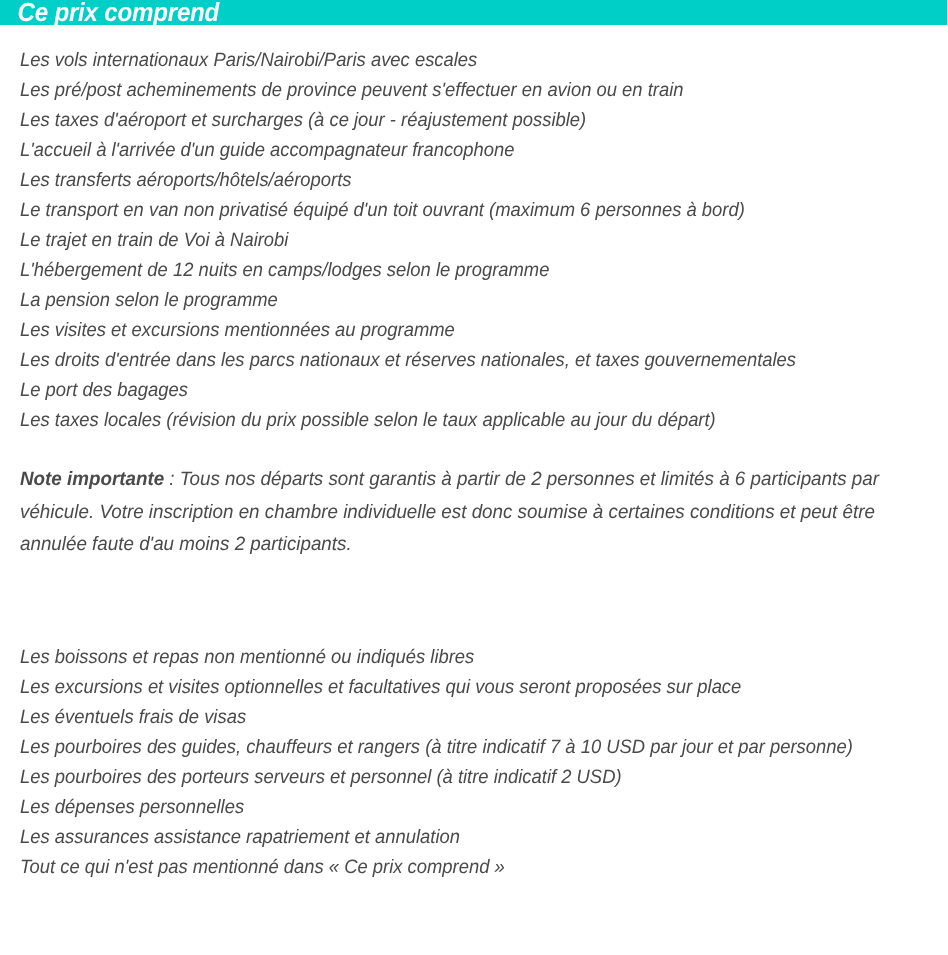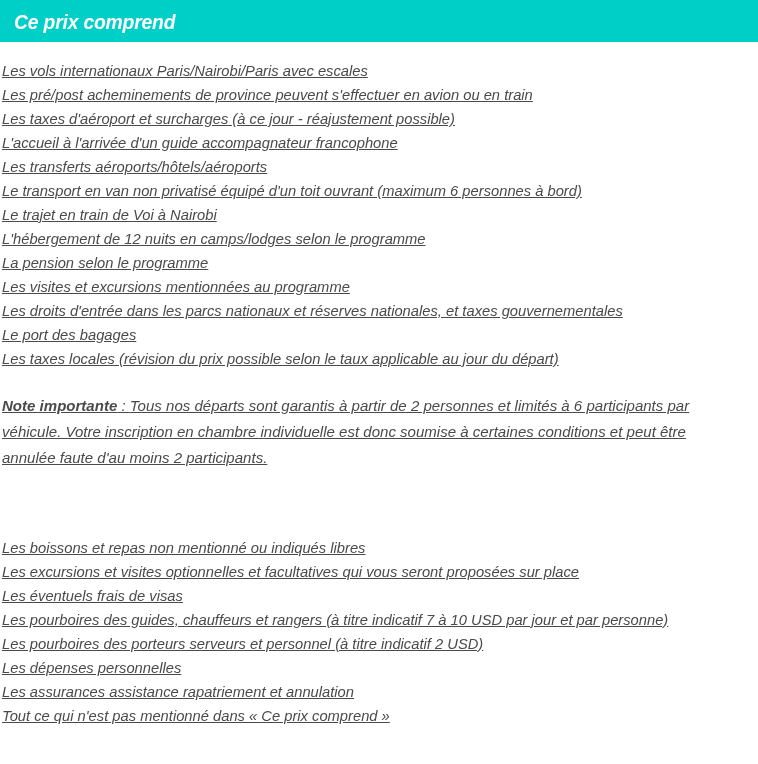--- a/index.html
+++ b/index.html
@@ -20,42 +20,41 @@
     height: 764px;
     position: relative;
     background: #ffffff;
   }
 
   
   .section-header {
     width: 100%;
     box-sizing: border-box;
     background: #00cfc8;
-    height: 42px;
+    height: 20px;
     display: flex;
     align-items: center;
     padding: 0 0 0 14px;
     text-align: right;
   }
   .section-header .section-title {
     color: #ffffff;
     font-style: italic;
     font-weight: bold;
     font-size: 21px;
     line-height: 21px;
     letter-spacing: -0.2px;
     white-space: nowrap;
     transform: scaleX(0.92);
     transform-origin: left center;
   }
 
   
   .section-body {
-    padding: 0 2px;
-    text-decoration: underline;
+    padding: 0 16px;
   }
   .items {
     list-style: none;
     margin: 0;
     padding: 0;
   }
   .items li {
     font-style: italic;
     font-size: 15.5px;
     line-height: 24px;

